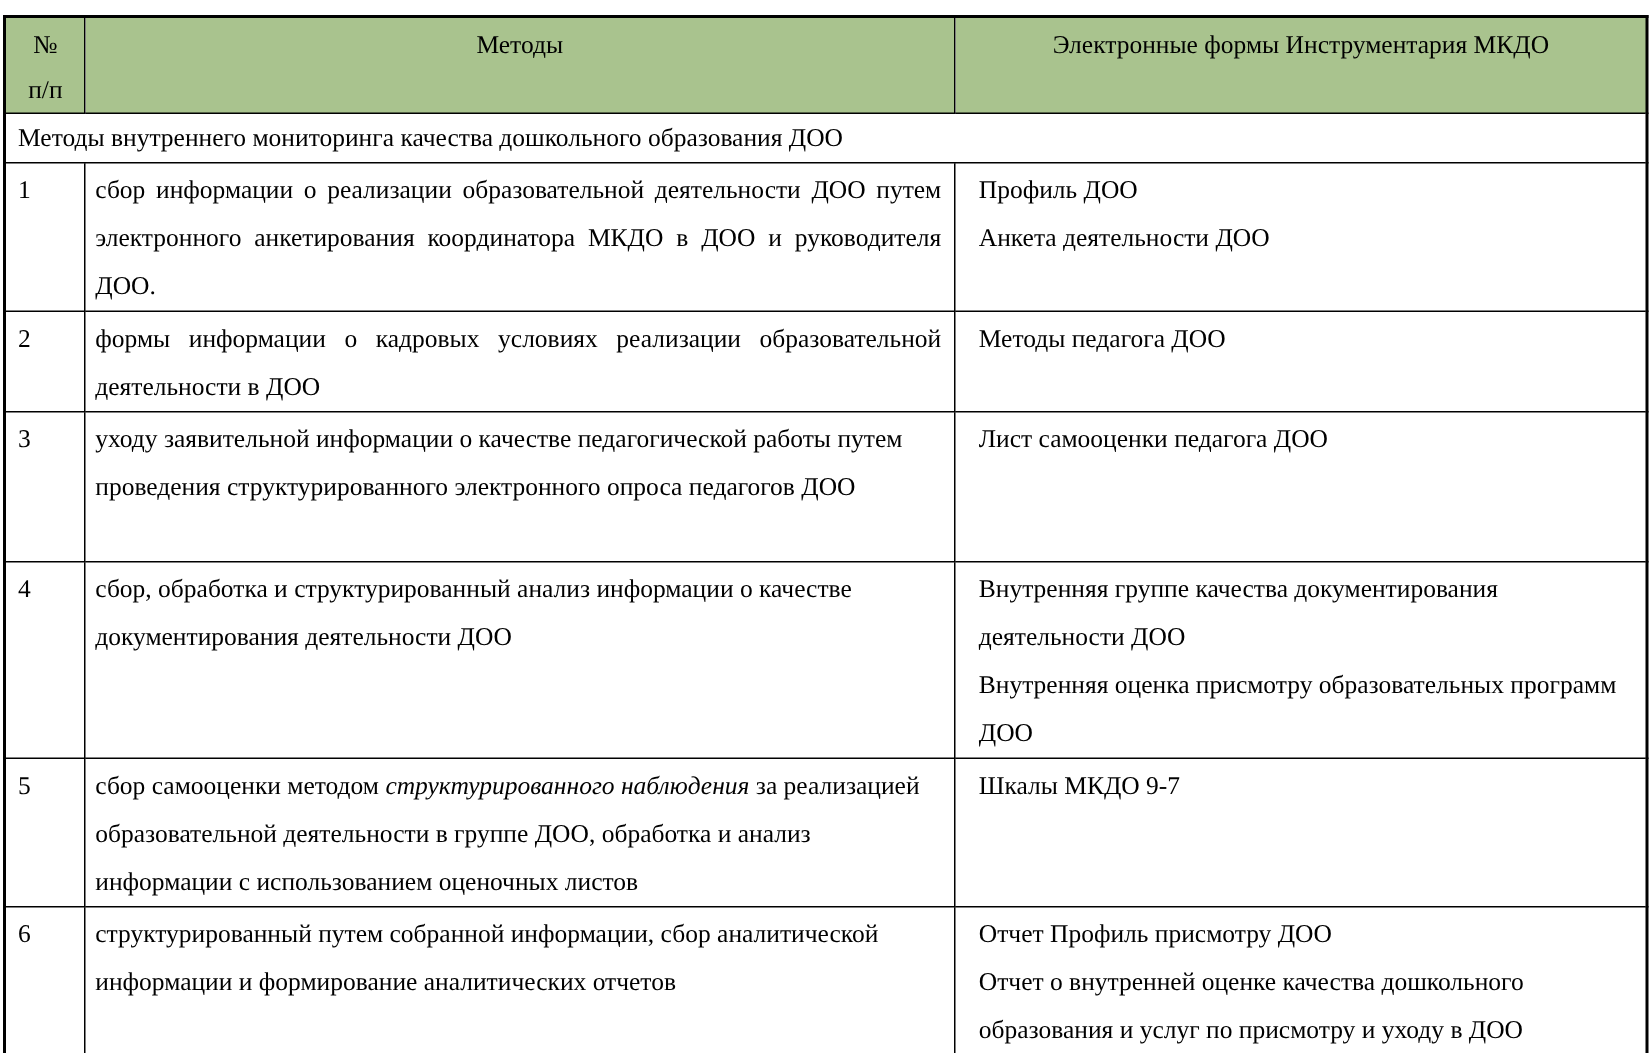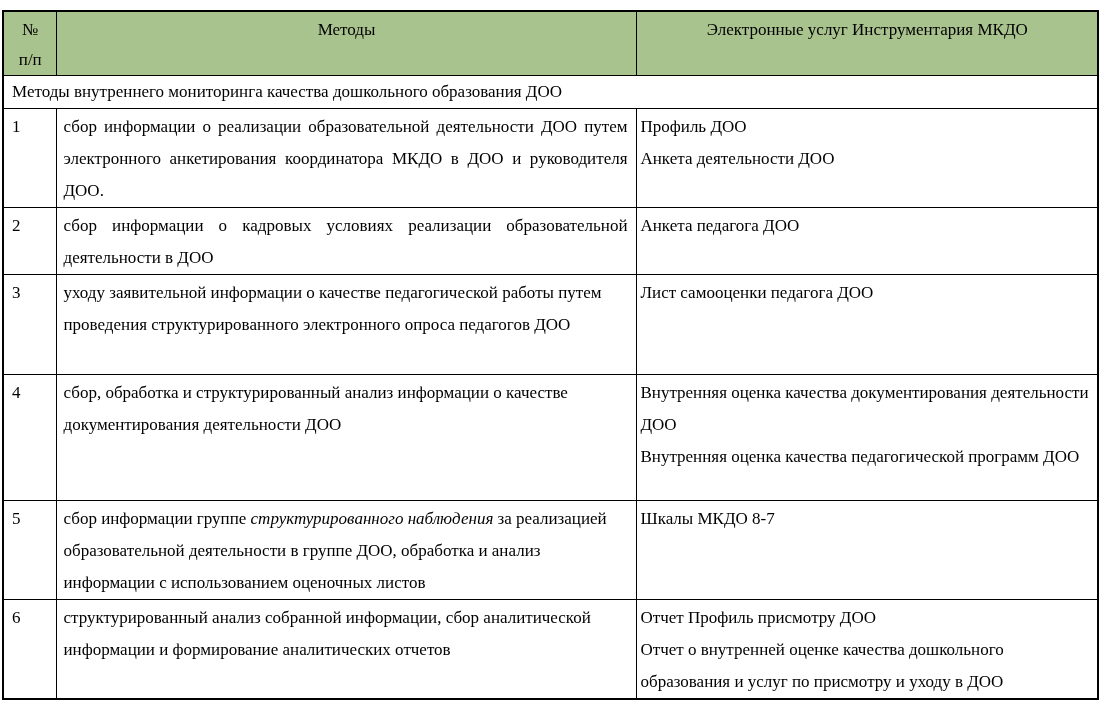--- a/index.html
+++ b/index.html
@@ -36,21 +36,21 @@
     padding-top:3px;
   }
   td.section-cell{
     height:30px;
     line-height:27px;
     padding-left:8px;
   }
   td.num-cell{padding-left:8px;}
   td.method-cell{padding-right:8px;}
   td.method-cell.justify{text-align:justify;margin-left:13px;}
-  td.forms-cell{padding-left:4px;}
+  td.forms-cell{padding-left:16px;}
   tbody.rows tr:nth-child(1){height:97px;}
   tbody.rows tr:nth-child(2){height:63px;}
   tbody.rows tr:nth-child(3){height:100px;}
   tbody.rows tr:nth-child(4){height:126px;}
   tbody.rows tr:nth-child(5){height:97px;}
   tbody.rows tr:nth-child(6){height:97px;}
 </style>
 </head>
 <body>
 
@@ -61,69 +61,69 @@
       <col style="width:580px">
       <col style="width:462px">
     </colgroup>
     <thead>
       <tr>
         <th>
           <div>№</div>
           <div>п/п</div>
         </th>
         <th>Методы</th>
-        <th>Электронные услуг Инструментария МКДО</th>
+        <th>Электронные формы Инструментария МКДО</th>
       </tr>
     </thead>
     <tbody>
       <tr>
         <td class="section-cell" colspan="3">Методы внутреннего мониторинга качества дошкольного образования ДОО</td>
       </tr>
     </tbody>
     <tbody class="rows">
         <tr>
           <td class="num-cell">1</td>
           <td class="method-cell justify"><span>сбор информации о реализации образовательной деятельности ДОО путем электронного анкетирования координатора МКДО в ДОО и руководителя ДОО.</span></td>
           <td class="forms-cell">
             <div>Профиль ДОО</div>
             <div>Анкета деятельности ДОО</div>
           </td>
         </tr>
         <tr>
           <td class="num-cell">2</td>
-          <td class="method-cell justify"><span>сбор информации о кадровых условиях реализации образовательной деятельности в ДОО</span></td>
+          <td class="method-cell justify"><span>формы информации о кадровых условиях реализации образовательной деятельности в ДОО</span></td>
           <td class="forms-cell">
-            <div>Анкета педагога ДОО</div>
+            <div>Методы педагога ДОО</div>
           </td>
         </tr>
         <tr>
           <td class="num-cell">3</td>
           <td class="method-cell"><span>уходу заявительной информации о качестве педагогической работы путем проведения структурированного электронного опроса педагогов ДОО</span></td>
           <td class="forms-cell">
             <div>Лист самооценки педагога ДОО</div>
           </td>
         </tr>
         <tr>
           <td class="num-cell">4</td>
           <td class="method-cell"><span>сбор, обработка и структурированный анализ информации о качестве документирования деятельности ДОО</span></td>
           <td class="forms-cell">
-            <div>Внутренняя оценка качества документирования деятельности ДОО</div>
-            <div>Внутренняя оценка качества педагогической программ ДОО</div>
+            <div>Внутренняя группе качества документирования деятельности ДОО</div>
+            <div>Внутренняя оценка присмотру образовательных программ ДОО</div>
           </td>
         </tr>
         <tr>
           <td class="num-cell">5</td>
-          <td class="method-cell"><span>сбор информации группе </span><i>структурированного наблюдения</i><span> за реализацией образовательной деятельности в группе ДОО, обработка и анализ информации с использованием оценочных листов</span></td>
+          <td class="method-cell"><span>сбор самооценки методом </span><i>структурированного наблюдения</i><span> за реализацией образовательной деятельности в группе ДОО, обработка и анализ информации с использованием оценочных листов</span></td>
           <td class="forms-cell">
-            <div>Шкалы МКДО 8-7</div>
+            <div>Шкалы МКДО 9-7</div>
           </td>
         </tr>
         <tr>
           <td class="num-cell">6</td>
-          <td class="method-cell"><span>структурированный анализ собранной информации, сбор аналитической информации и формирование аналитических отчетов</span></td>
+          <td class="method-cell"><span>структурированный путем собранной информации, сбор аналитической информации и формирование аналитических отчетов</span></td>
           <td class="forms-cell">
             <div>Отчет Профиль присмотру ДОО</div>
             <div>Отчет о внутренней оценке качества дошкольного образования и услуг по присмотру и уходу в ДОО</div>
           </td>
         </tr>
       </tbody>
   </table>
 
 </div>
 

